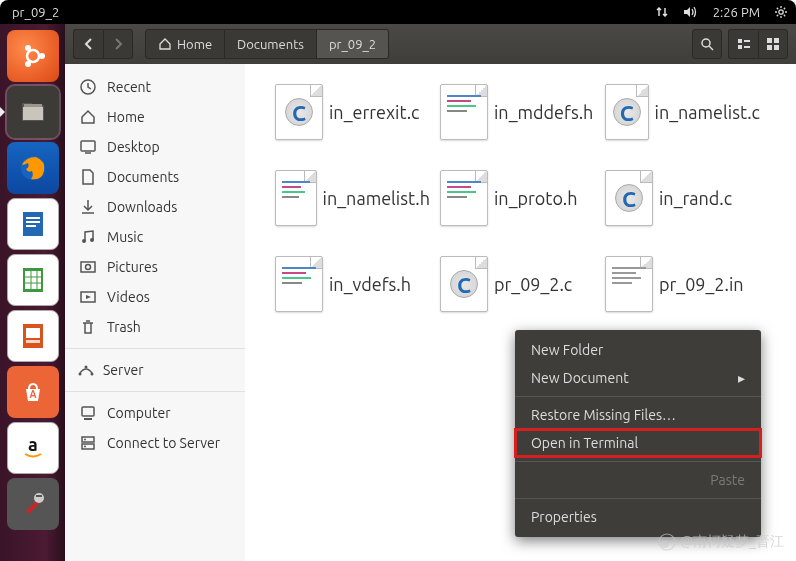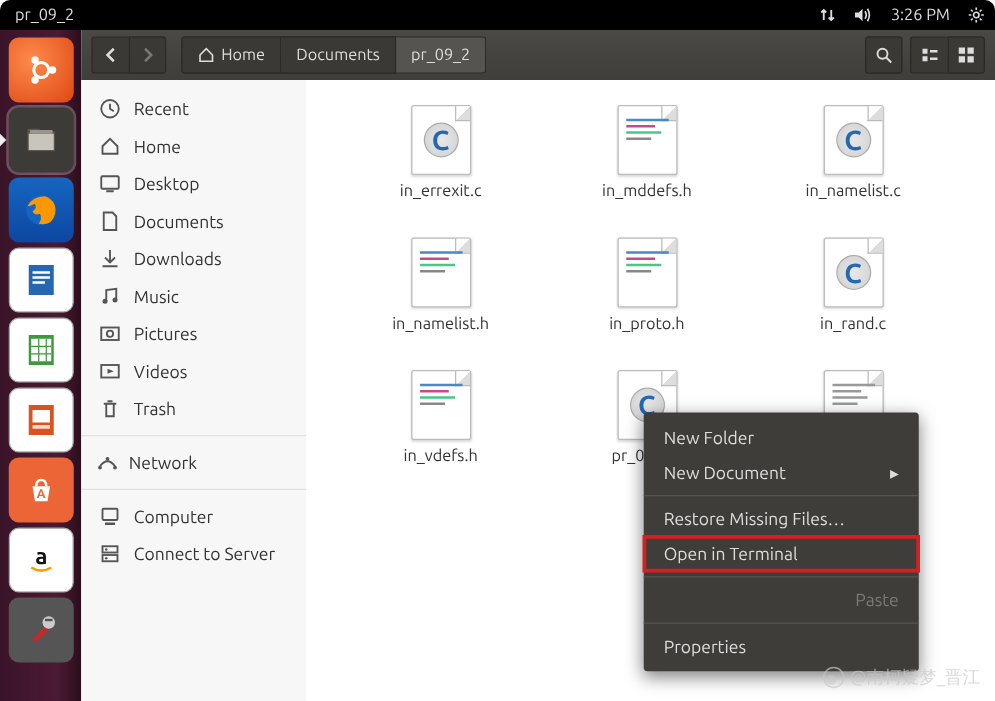--- a/index.html
+++ b/index.html
@@ -35,33 +35,33 @@
 .li-tools { background: #555; }
 
 .sidebar { position: absolute; left: 65px; top: 64px; bottom: 0; width: 196px; background: #f7f7f7; border-right: 1px solid #ddd; padding-top: 8px; }
 .side-item { display: flex; align-items: center; gap: 10px; padding: 6px 14px; font-size: 14px; color: #333; cursor: pointer; }
 .side-item.network-item { gap: 8px; padding-left: 12px; }
 .side-icon { width: 18px; height: 18px; color: #555; display:flex; align-items:center; justify-content:center; }
 .side-sep { height: 1px; background: #e0e0e0; margin: 6px 0; }
 
 .content { position: absolute; left: 245px; top: 64px; right: 0; bottom: 0; background: #fff; padding: 20px 30px; }
 .file-grid { display: grid; grid-template-columns: repeat(3, 155px); gap: 30px 10px; }
-.file-item { display: flex; flex-direction: column; align-items: center; gap: 6px; font-size: 13px; color: #333; cursor: pointer; }
+.file-item { display: flex; align-items: center; gap: 6px; font-size: 18px; color: #333; cursor: pointer; }
 .file-icon { width: 48px; height: 56px; background: #fff; border: 1px solid #bbb; border-radius: 2px; position: relative; display:flex; align-items:center; justify-content:center; box-shadow: 0 1px 2px rgba(0,0,0,0.15); }
 .file-icon .corner { position: absolute; top: 0; right: 0; width: 12px; height: 12px; background: linear-gradient(135deg, #fff 50%, #ddd 50%); border-left: 1px solid #bbb; border-bottom: 1px solid #bbb; }
 .file-icon.ctype::after { content:'C'; font-weight: bold; color: #2468b3; font-size: 22px; background: radial-gradient(circle,#e8e8e8,#d0d0d0); width:26px; height:26px; border-radius:50%; display:flex; align-items:center; justify-content:center; border:1px solid #aaa; }
 .file-icon.htype { }
 .file-icon.htype .lines, .file-icon.txttype .lines { position:absolute; left:6px; right:6px; top:10px; bottom:10px; display:flex; flex-direction:column; gap:3px; }
 .file-icon .lines span { height:2px; background:#4a88c7; }
 .file-icon .lines span:nth-child(2){background:#c74a88; width:70%;}
 .file-icon .lines span:nth-child(3){background:#4ac788; width:85%;}
 .file-icon .lines span:nth-child(4){background:#888; width:60%;}
 .file-icon.txttype .lines span { background:#999 !important; }
 
-.context-menu { position: absolute; left: 515px; top: 330px; width: 220px; background: #3f3d39; color: #ddd; font-size: 14px; box-shadow: 0 4px 14px rgba(0,0,0,0.5); border-radius: 3px; padding: 6px 0; }
+.context-menu { position: absolute; left: 515px; top: 330px; width: 246px; background: #3f3d39; color: #ddd; font-size: 14px; box-shadow: 0 4px 14px rgba(0,0,0,0.5); border-radius: 3px; padding: 6px 0; }
 .cm-item { padding: 6px 16px; display:flex; justify-content:space-between; align-items:center; cursor:pointer; }
 .cm-item.disabled { color: #7a7a76; cursor:default;justify-content:flex-end; }
 .cm-sep { height:1px; background:#555; margin:4px 0; }
 .cm-item.highlighted-box { outline: 3px solid #d62020; outline-offset: -2px; border-radius:0; }
 
 .watermark { position:absolute; right:12px; bottom:10px; color: rgba(200,200,200,0.7); font-size:14px; display:flex; gap:4px; }
 
 svg { display:block; }
 </style>
 </head>
@@ -74,21 +74,21 @@
         <svg width="14" height="14" viewBox="0 0 14 14">
           <path d="M4 11 L4 3 M2 5 L4 3 L6 5 M10 3 L10 11 M8 9 L10 11 L12 9" stroke="#ddd" stroke-width="1.5" fill="none"></path>
         </svg>
       </span>
     <span>
         <svg width="16" height="14" viewBox="0 0 16 14">
           <path d="M1 5 L4 5 L7 2 L7 12 L4 9 L1 9 Z" fill="#ddd"></path>
           <path d="M9 4 Q11 7 9 10 M11 2 Q14 7 11 12" stroke="#ddd" stroke-width="1.3" fill="none"></path>
         </svg>
       </span>
-    <span>3:26 PM</span>
+    <span>2:26 PM</span>
     <span>
         <svg width="14" height="14" viewBox="0 0 14 14">
           <circle cx="7" cy="7" r="2.2" fill="none" stroke="#ddd" stroke-width="1.3"></circle>
           <path d="M7 1 L7 3 M7 11 L7 13 M1 7 L3 7 M11 7 L13 7 M2.8 2.8 L4.2 4.2 M9.8 9.8 L11.2 11.2 M11.2 2.8 L9.8 4.2 M4.2 9.8 L2.8 11.2" stroke="#ddd" stroke-width="1.3"></path>
         </svg>
       </span>
   </div>
 </div>
 
 <div class="launcher">
@@ -297,21 +297,21 @@
   <div class="side-sep"></div>
   <div class="side-item network-item">
     <span class="side-icon">
         <svg width="18" height="18" viewBox="0 0 18 18">
           <path d="M3 12 Q9 4 15 12" stroke="#555" stroke-width="1.5" fill="none"></path>
           <circle cx="3" cy="13" r="1.5" fill="#555"></circle>
           <circle cx="9" cy="6" r="1.5" fill="#555"></circle>
           <circle cx="15" cy="13" r="1.5" fill="#555"></circle>
         </svg>
       </span>
-    <span>Network</span>
+    <span>Server</span>
   </div>
   <div class="side-sep"></div>
   <div id="side-devices">
       <div class="side-item">
         <span class="side-icon">
           <svg width="18" height="18" viewBox="0 0 18 18">
             <rect x="3" y="3" width="12" height="9" rx="1" fill="none" stroke="#555" stroke-width="1.5"></rect>
             <rect x="5" y="14" width="8" height="2" fill="#555"></rect>
           </svg>
         </span>

